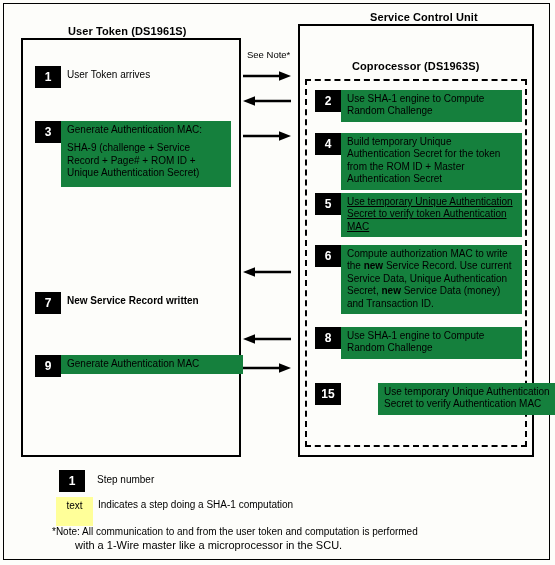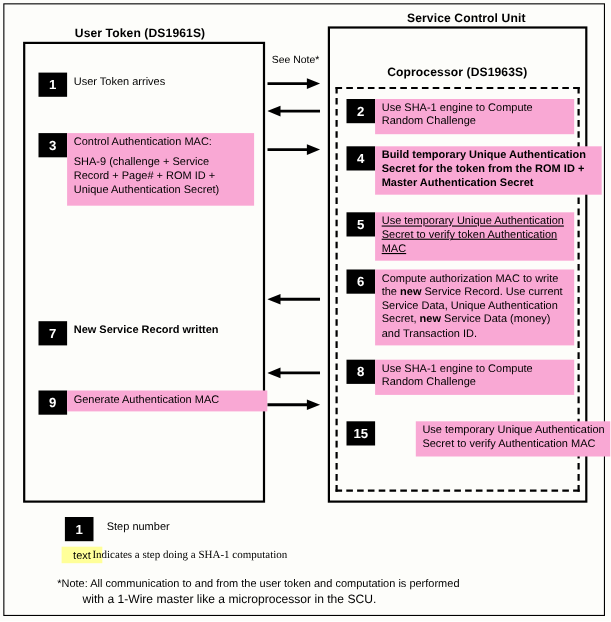--- a/index.html
+++ b/index.html
@@ -74,41 +74,41 @@
     padding: 0 2px;
     box-sizing: border-box;
   }
   .step-body {
     font-size: 10px;
     line-height: 12.4px;
     color: #000000;
     padding: 3px 6px 4px 6px;
     box-sizing: border-box;
   }
-  .step-body.hl { background: #f9a8d4; }
+  .step-body.hl { background: #15803d; }
   .step-body.plain { background: transparent; }
   .step-body.bold { font-weight: bold; }
   .step-body b { font-weight: bold; }
   .spacer { height: 6px; }
 
   
   #step-1 { left: 35px; top: 66px; }
   #step-1 .step-body { width: 150px; }
   #step-3 { left: 35px; top: 121px; }
   #step-3 .step-body { width: 170px; min-height: 66px; }
   #step-7 { left: 35px; top: 292px; }
   #step-7 .step-body { width: 160px; }
   #step-9 { left: 35px; top: 355px; }
   #step-9 .step-body { width: 182px; }
 
   
   #step-2 { left: 315px; top: 90px; }
   #step-2 .step-body { width: 181px; }
   #step-4 { left: 315px; top: 133px; }
-  #step-4 .step-body { width: 206px; font-weight: bold; }
+  #step-4 .step-body { width: 181px; }
   #step-5 { left: 315px; top: 193px; }
   #step-5 .step-body { width: 181px; text-decoration: underline; }
   #step-6 { left: 315px; top: 245px; }
   #step-6 .step-body { width: 181px; }
   #step-8 { left: 315px; top: 327px; }
   #step-8 .step-body { width: 181px; }
   #step-10 { left: 315px; top: 383px; }
   #step-10 .step-body { width: 181px; margin-left: 37px; }
 
   
@@ -140,33 +140,32 @@
   }
   #legend-num-label {
     position: absolute;
     left: 97px; top: 474px;
     font-size: 10px; color: #000;
     white-space: nowrap;
   }
   #legend-text-box {
     position: absolute;
     left: 56px; top: 497px;
-    width: 37px; height: 15px;
+    width: 37px; height: 29px;
     background: #ffff99;
     color: #000000;
     font-size: 10px;
     text-align: center;
     line-height: 17px;
   }
   #legend-text-label {
     position: absolute;
-    left: 84px; top: 499px;
+    left: 98px; top: 499px;
     font-size: 10px; color: #000;
     white-space: nowrap;
-    font-family: Liberation Serif, serif;
   }
   #note-line-1 {
     position: absolute;
     left: 52px; top: 526px;
     font-size: 10px; color: #000;
     white-space: nowrap;
   }
   #note-line-2 {
     position: absolute;
     left: 75px; top: 539px;
@@ -189,21 +188,21 @@
   <div id="coproc-box"></div>
 
   <div class="step" id="step-1">
     <div class="step-num">1</div>
     <div class="step-body plain">User Token arrives</div>
   </div>
 
   <div class="step" id="step-3">
     <div class="step-num">3</div>
     <div class="step-body hl">
-      <div>Control Authentication MAC:</div>
+      <div>Generate Authentication MAC:</div>
       <div class="spacer"></div>
       <div>SHA-9 (challenge + Service Record  + Page# + ROM ID + Unique Authentication Secret)</div>
     </div>
   </div>
 
   <div class="step" id="step-7">
     <div class="step-num">7</div>
     <div class="step-body plain bold">New Service Record written</div>
   </div>
 

